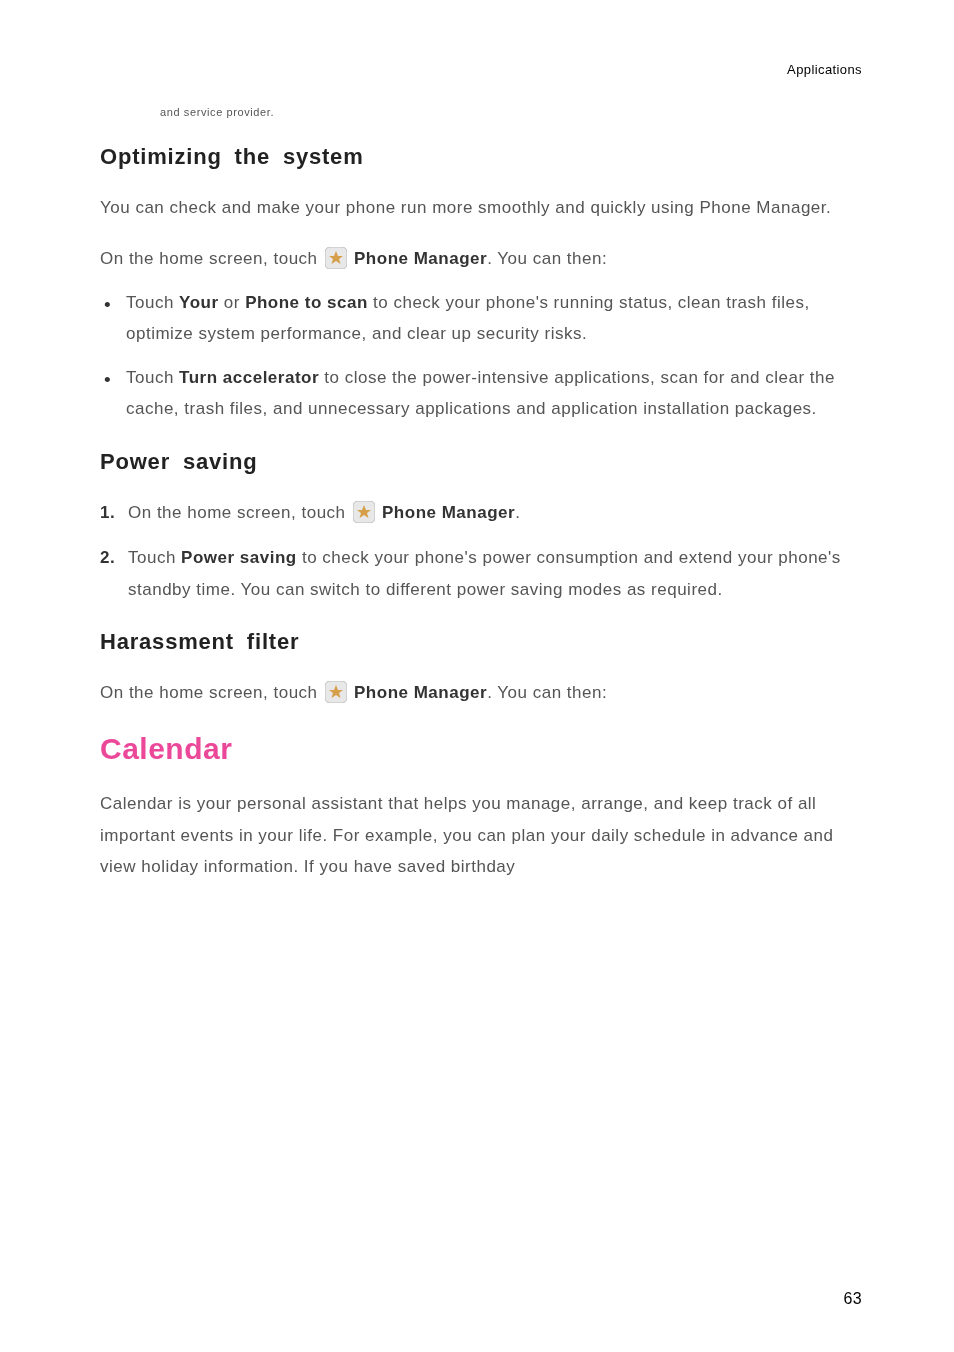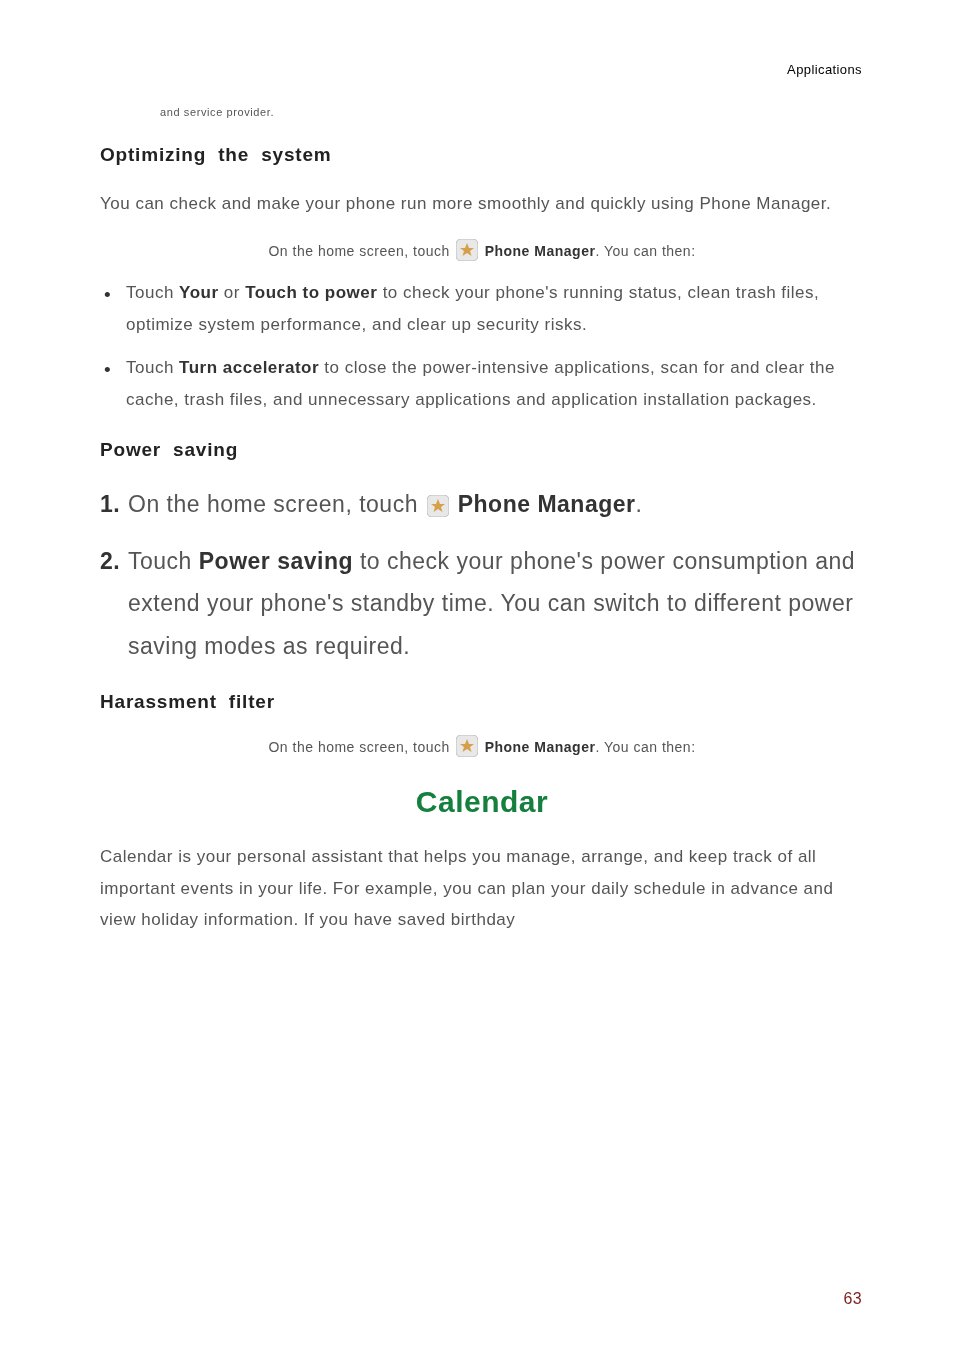--- a/index.html
+++ b/index.html
@@ -21,41 +21,40 @@
   }
   .lead-continue {
     font-size: 11px;
     color: #555555;
     margin-top: 56px;
     margin-left: 60px;
     margin-bottom: 26px;
     letter-spacing: 0.6px;
   }
   h2.section {
-    font-size: 19px;
+    font-size: 22px;
     font-weight: 700;
     color: #222222;
     margin-bottom: 22px;
     letter-spacing: 0.8px;
     word-spacing: 6px;
   }
   p.body {
     font-size: 17px;
     line-height: 1.85;
     color: #555555;
     margin-bottom: 20px;
     letter-spacing: 0.5px;
   }
   p.body-inline {
-    font-size: 14px;
+    font-size: 17px;
     line-height: 1.85;
     color: #555555;
     margin-bottom: 12px;
     letter-spacing: 0.5px;
-    text-align: center;
   }
   ul.bullets {
     list-style: none;
     margin-bottom: 24px;
   }
   ul.bullets li {
     position: relative;
     font-size: 17px;
     line-height: 1.85;
     color: #555555;
@@ -71,21 +70,21 @@
     color: #333333;
     font-size: 19px;
   }
   ol.steps {
     list-style: none;
     margin-bottom: 24px;
     counter-reset: step;
   }
   ol.steps li {
     position: relative;
-    font-size: 23px;
+    font-size: 17px;
     line-height: 1.85;
     color: #555555;
     padding-left: 28px;
     margin-bottom: 14px;
     counter-increment: step;
     letter-spacing: 0.5px;
   }
   ol.steps li::before {
     content: counter(step) ".";
     position: absolute;
@@ -107,21 +106,21 @@
     font-weight: 700;
     margin-top: 22px;
     margin-bottom: 22px;
     letter-spacing: 0.5px;
   }
   .page-num {
     position: absolute;
     bottom: 44px;
     right: 92px;
     font-size: 16px;
-    color: #7f1d1d;
+    color: #000000;
   }
 </style>
 </head>
 <body>
 
 <div class="header-small">Applications</div>
 
 <p class="lead-continue">and service provider.</p>
 
 <h2 class="section">Optimizing the system</h2>
@@ -135,21 +134,21 @@
         <rect x="0" y="0" width="22" height="22" rx="5" fill="#e8e8e8"></rect>
         <rect x="0" y="0" width="22" height="22" rx="5" fill="none" stroke="#bdbdbd" stroke-width="1"></rect>
         <path d="M11 4 L13 9 L18 9 L14 12 L15.5 17 L11 14 L6.5 17 L8 12 L4 9 L9 9 Z" fill="#d6a04a"></path>
       </svg>
   </span>
   <span class="bold">Phone Manager</span><span>. You can then:</span>
 </p>
 
 <ul class="bullets">
   <li>
-    <span>Touch </span><span class="bold">Your</span><span> or </span><span class="bold">Touch to power</span><span> to check your phone's running status, clean trash files, optimize system performance, and clear up security risks.</span>
+    <span>Touch </span><span class="bold">Your</span><span> or </span><span class="bold">Phone to scan</span><span> to check your phone's running status, clean trash files, optimize system performance, and clear up security risks.</span>
   </li>
   <li>
     <span>Touch </span><span class="bold">Turn accelerator</span><span> to close the power-intensive applications, scan for and clear the cache, trash files, and unnecessary applications and application installation packages.</span>
   </li>
 </ul>
 
 <h2 class="section">Power saving</h2>
 
 <ol class="steps">
   <li>
@@ -178,17 +177,17 @@
         <rect x="0" y="0" width="22" height="22" rx="5" fill="none" stroke="#bdbdbd" stroke-width="1"></rect>
         <path d="M11 4 L13 9 L18 9 L14 12 L15.5 17 L11 14 L6.5 17 L8 12 L4 9 L9 9 Z" fill="#d6a04a"></path>
       </svg>
   </span>
   <span class="bold">Phone Manager</span><span>. You can then:</span>
 </p>
 
 <ul class="bullets">
 </ul>
 
-<h1 class="major" id="major-heading" style="color: #15803d; text-align: center;">Calendar</h1>
+<h1 class="major" id="major-heading" style="color: #ec4899;">Calendar</h1>
 
 <p class="body">Calendar is your personal assistant that helps you manage, arrange, and keep track of all important events in your life. For example, you can plan your daily schedule in advance and view holiday information. If you have saved birthday</p>
 
 <div class="page-num">63</div>
 
 </body></html>

